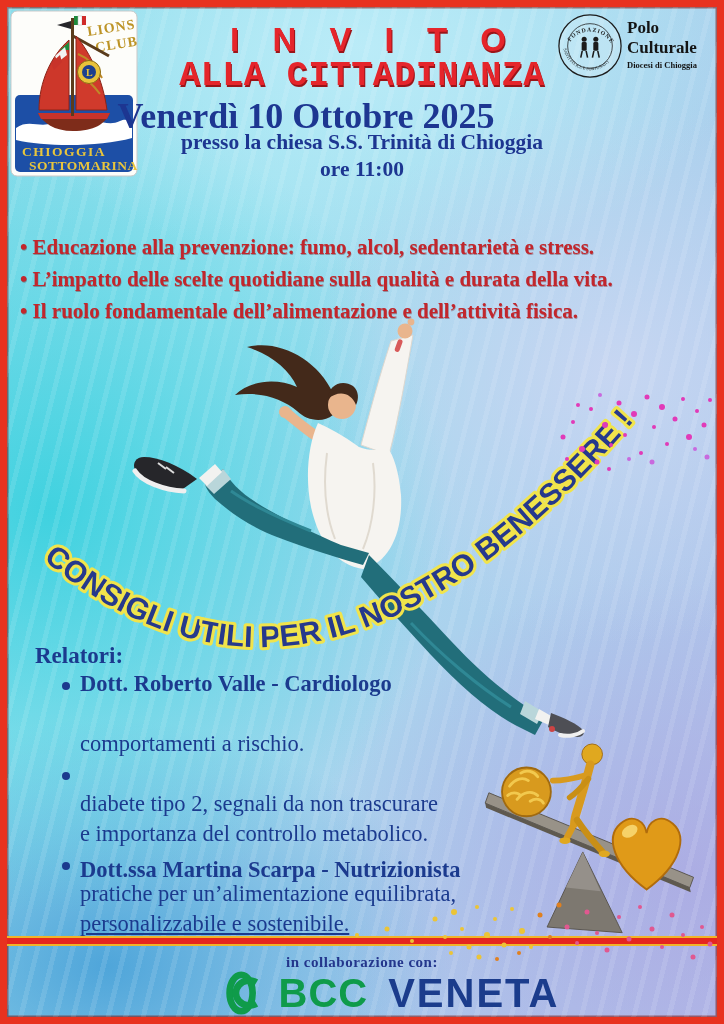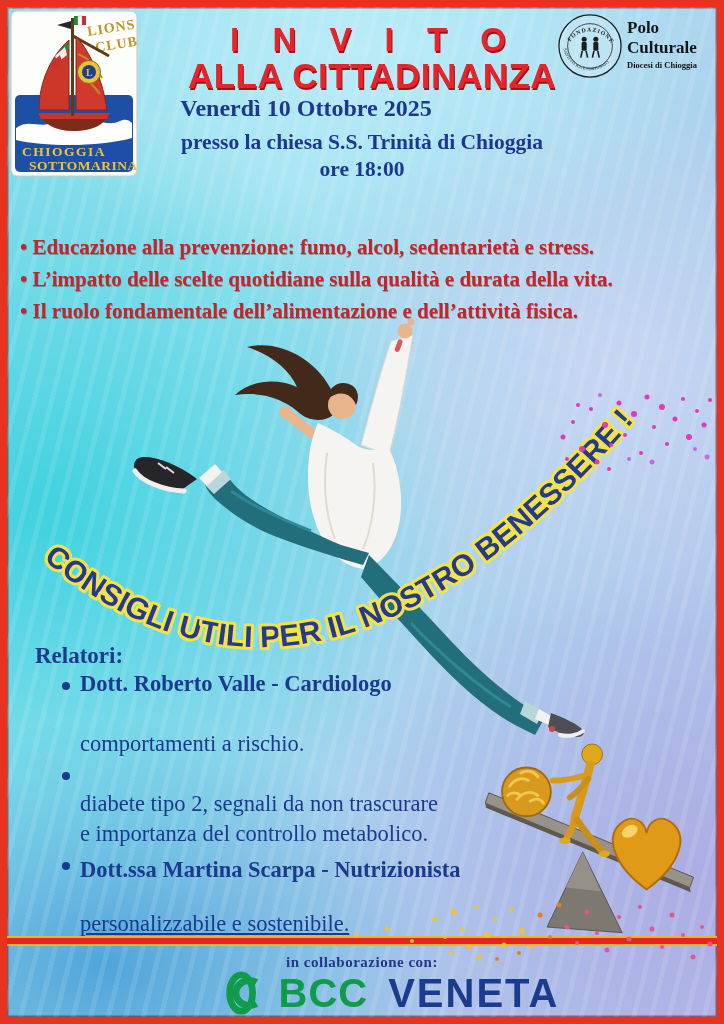--- a/index.html
+++ b/index.html
@@ -24,24 +24,24 @@
     position:absolute;inset:0;pointer-events:none;
     background:repeating-linear-gradient(104deg, rgba(255,255,255,.10) 0 5px, rgba(255,255,255,0) 5px 17px);
     mix-blend-mode:screen;
   }
   .abs{position:absolute;}
 
   
   .title1{left:140px;top:14px;width:430px;text-align:center;
     font-family:"Liberation Sans", sans-serif;font-weight:800;font-size:33px;
     letter-spacing:12px;padding-left:12px;color:#e5252b;text-shadow:1px 1.5px 0 #9c1418;}
-  .title2{left:120px;top:49px;width:490px;text-align:center;
-    font-family:Liberation Sans, sans-serif;font-weight:800;font-size:35px;
+  .title2{left:110px;top:49px;width:490px;text-align:center;
+    font-family:Liberation Mono, monospace;font-weight:800;font-size:35px;
     letter-spacing:0.5px;color:#e5252b;text-shadow:1px 1.5px 0 #9c1418;white-space:nowrap;}
-  .date-line{left:0;top:88px;width:598px;text-align:center;font-weight:700;font-size:24px;color:#1d3691;}
+  .date-line{left:0;top:88px;width:598px;text-align:center;font-weight:700;font-size:36px;color:#1d3691;}
   .venue-line{left:0;top:123px;width:710px;text-align:center;font-weight:700;font-size:21.5px;color:#1d3691;}
   .time-line{left:0;top:150px;width:710px;text-align:center;font-weight:700;font-size:21.5px;color:#1d3691;}
 
   .polo-name{left:620px;top:11px;width:90px;font-weight:700;font-size:17px;line-height:20px;color:#141414;}
   .polo-sub{left:620px;top:53px;width:110px;font-weight:700;font-size:8.5px;color:#141414;}
 
   
   .theme-title{left:0;top:184px;width:710px;text-align:center;font-weight:700;font-size:30px;color:#1b36a0;}
   .theme-bullet{left:13px;width:696px;font-weight:700;font-size:21px;color:#c2262c;
     text-shadow:.5px .5px 0 rgba(96,6,8,.35);white-space:nowrap;}
@@ -131,21 +131,21 @@
   <div class="abs polo-name">
     <div>Polo</div>
     <div>Culturale</div>
   </div>
   <div class="abs polo-sub">Diocesi di Chioggia</div>
 
   <div class="abs title1">I N V I T O</div>
   <div class="abs title2">ALLA CITTADINANZA</div>
   <div class="abs date-line">Venerdì 10 Ottobre 2025</div>
   <div class="abs venue-line">presso la chiesa S.S. Trinità di Chioggia</div>
-  <div class="abs time-line">ore 18:00</div>
+  <div class="abs time-line">ore 11:00</div>
 
   <div class="abs theme-bullet" style="top:228px;">• Educazione alla prevenzione: fumo, alcol, sedentarietà e stress.</div>
   <div class="abs theme-bullet" style="top:260px;">• L’impatto delle scelte quotidiane sulla qualità e durata della vita.</div>
   <div class="abs theme-bullet" style="top:292px;">• Il ruolo fondamentale dell’alimentazione e dell’attività fisica.</div>
 
   <svg class="abs noptr" style="left:104px;top:286px;" width="480" height="450" viewBox="0 0 480 450">
 
     <path d="M222,100 C206,66 168,46 136,54 C160,62 178,76 186,94 C164,84 138,88 124,102 C150,98 172,106 186,118 C196,128 212,130 222,122 Z" fill="#43291a"></path>
     <circle cx="231" cy="112" r="14" fill="#e9b58d"></circle>
     <path d="M217,106 C217,92 231,86 242,93 C248,98 248,106 245,112 C240,99 227,97 217,106 Z" fill="#43291a"></path>
@@ -198,20 +198,21 @@
   <div class="abs spk-dot" style="top:675px;"></div>
   <div class="abs spk-name" style="top:664px;">Dott. Roberto Valle - Cardiologo</div>
   <div class="abs spk-desc" style="top:724px;">comportamenti a rischio.</div>
 
   <div class="abs spk-dot" style="top:765px;"></div>
   <div class="abs spk-desc" style="top:784px;">diabete tipo 2, segnali da non trascurare</div>
   <div class="abs spk-desc" style="top:814px;">e importanza del controllo metabolico.</div>
 
   <div class="abs spk-dot" style="top:855px;"></div>
   <div class="abs spk-name" style="top:844px;margin-top:6px;">Dott.ssa Martina Scarpa - Nutrizionista</div>
+  <div class="abs spk-desc" style="top:874px;">pratiche per un’alimentazione equilibrata,</div>
   <div class="abs spk-desc" style="top:904px;text-decoration:underline;">personalizzabile e sostenibile.</div>
 
   <div class="abs divider">
     <div class="y"></div>
       <div class="r"></div>
       <div class="y"></div>
   </div>
 
   <svg class="abs noptr" style="left:465px;top:706px;" width="230" height="230" viewBox="0 0 245 245">
 

